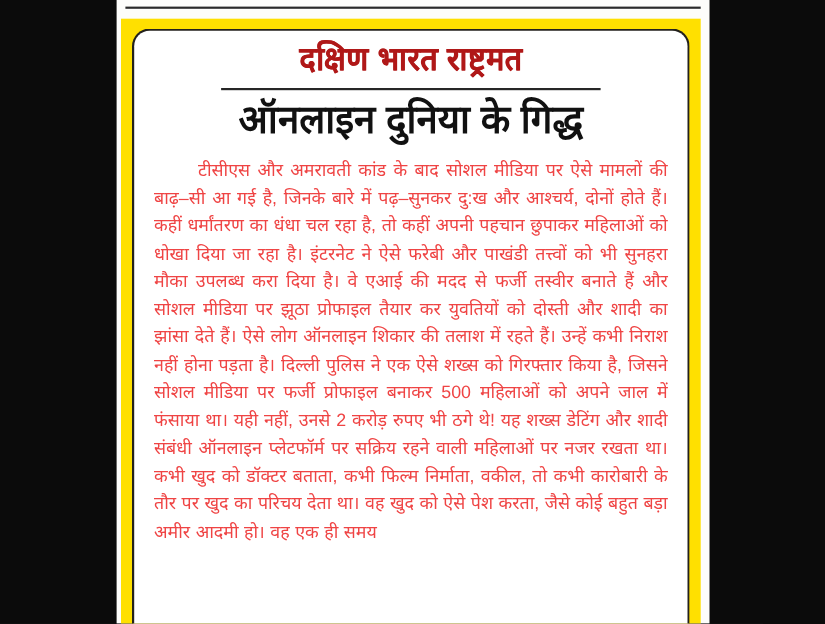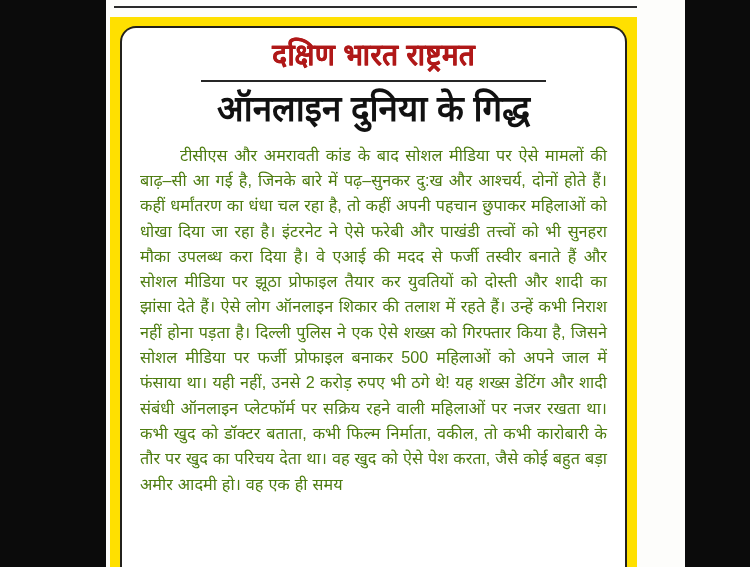--- a/index.html
+++ b/index.html
@@ -26,21 +26,20 @@
 
   
   .page-sheet {
     position: absolute;
     left: 106px;
     top: 0;
     width: 539px;
     height: 567px;
     background: #fdfdfb;
     overflow: hidden;
-    padding-left: 40px;
   }
 
   
   .top-rule {
     position: absolute;
     left: 8px;
     top: 6px;
     width: 523px;
     height: 2px;
     background: #2b2b2b;
@@ -106,21 +105,21 @@
     white-space: nowrap;
     margin: 7px 0 0 0;
     transform: scaleX(0.97);
     transform-origin: center;
   }
 
   
   .article-body {
     margin: 13px 0 0 0;
     padding: 0 2px;
-    color: #4d7c0f;
+    color: #ef4444;
     font-family: "Liberation Sans", "DejaVu Sans", sans-serif;
     font-size: 16.2px;
     line-height: 25.3px;
     text-align: justify;
     text-justify: inter-word;
     text-indent: 40px;
     word-spacing: 0.5px;
   }
 </style>
 </head>

